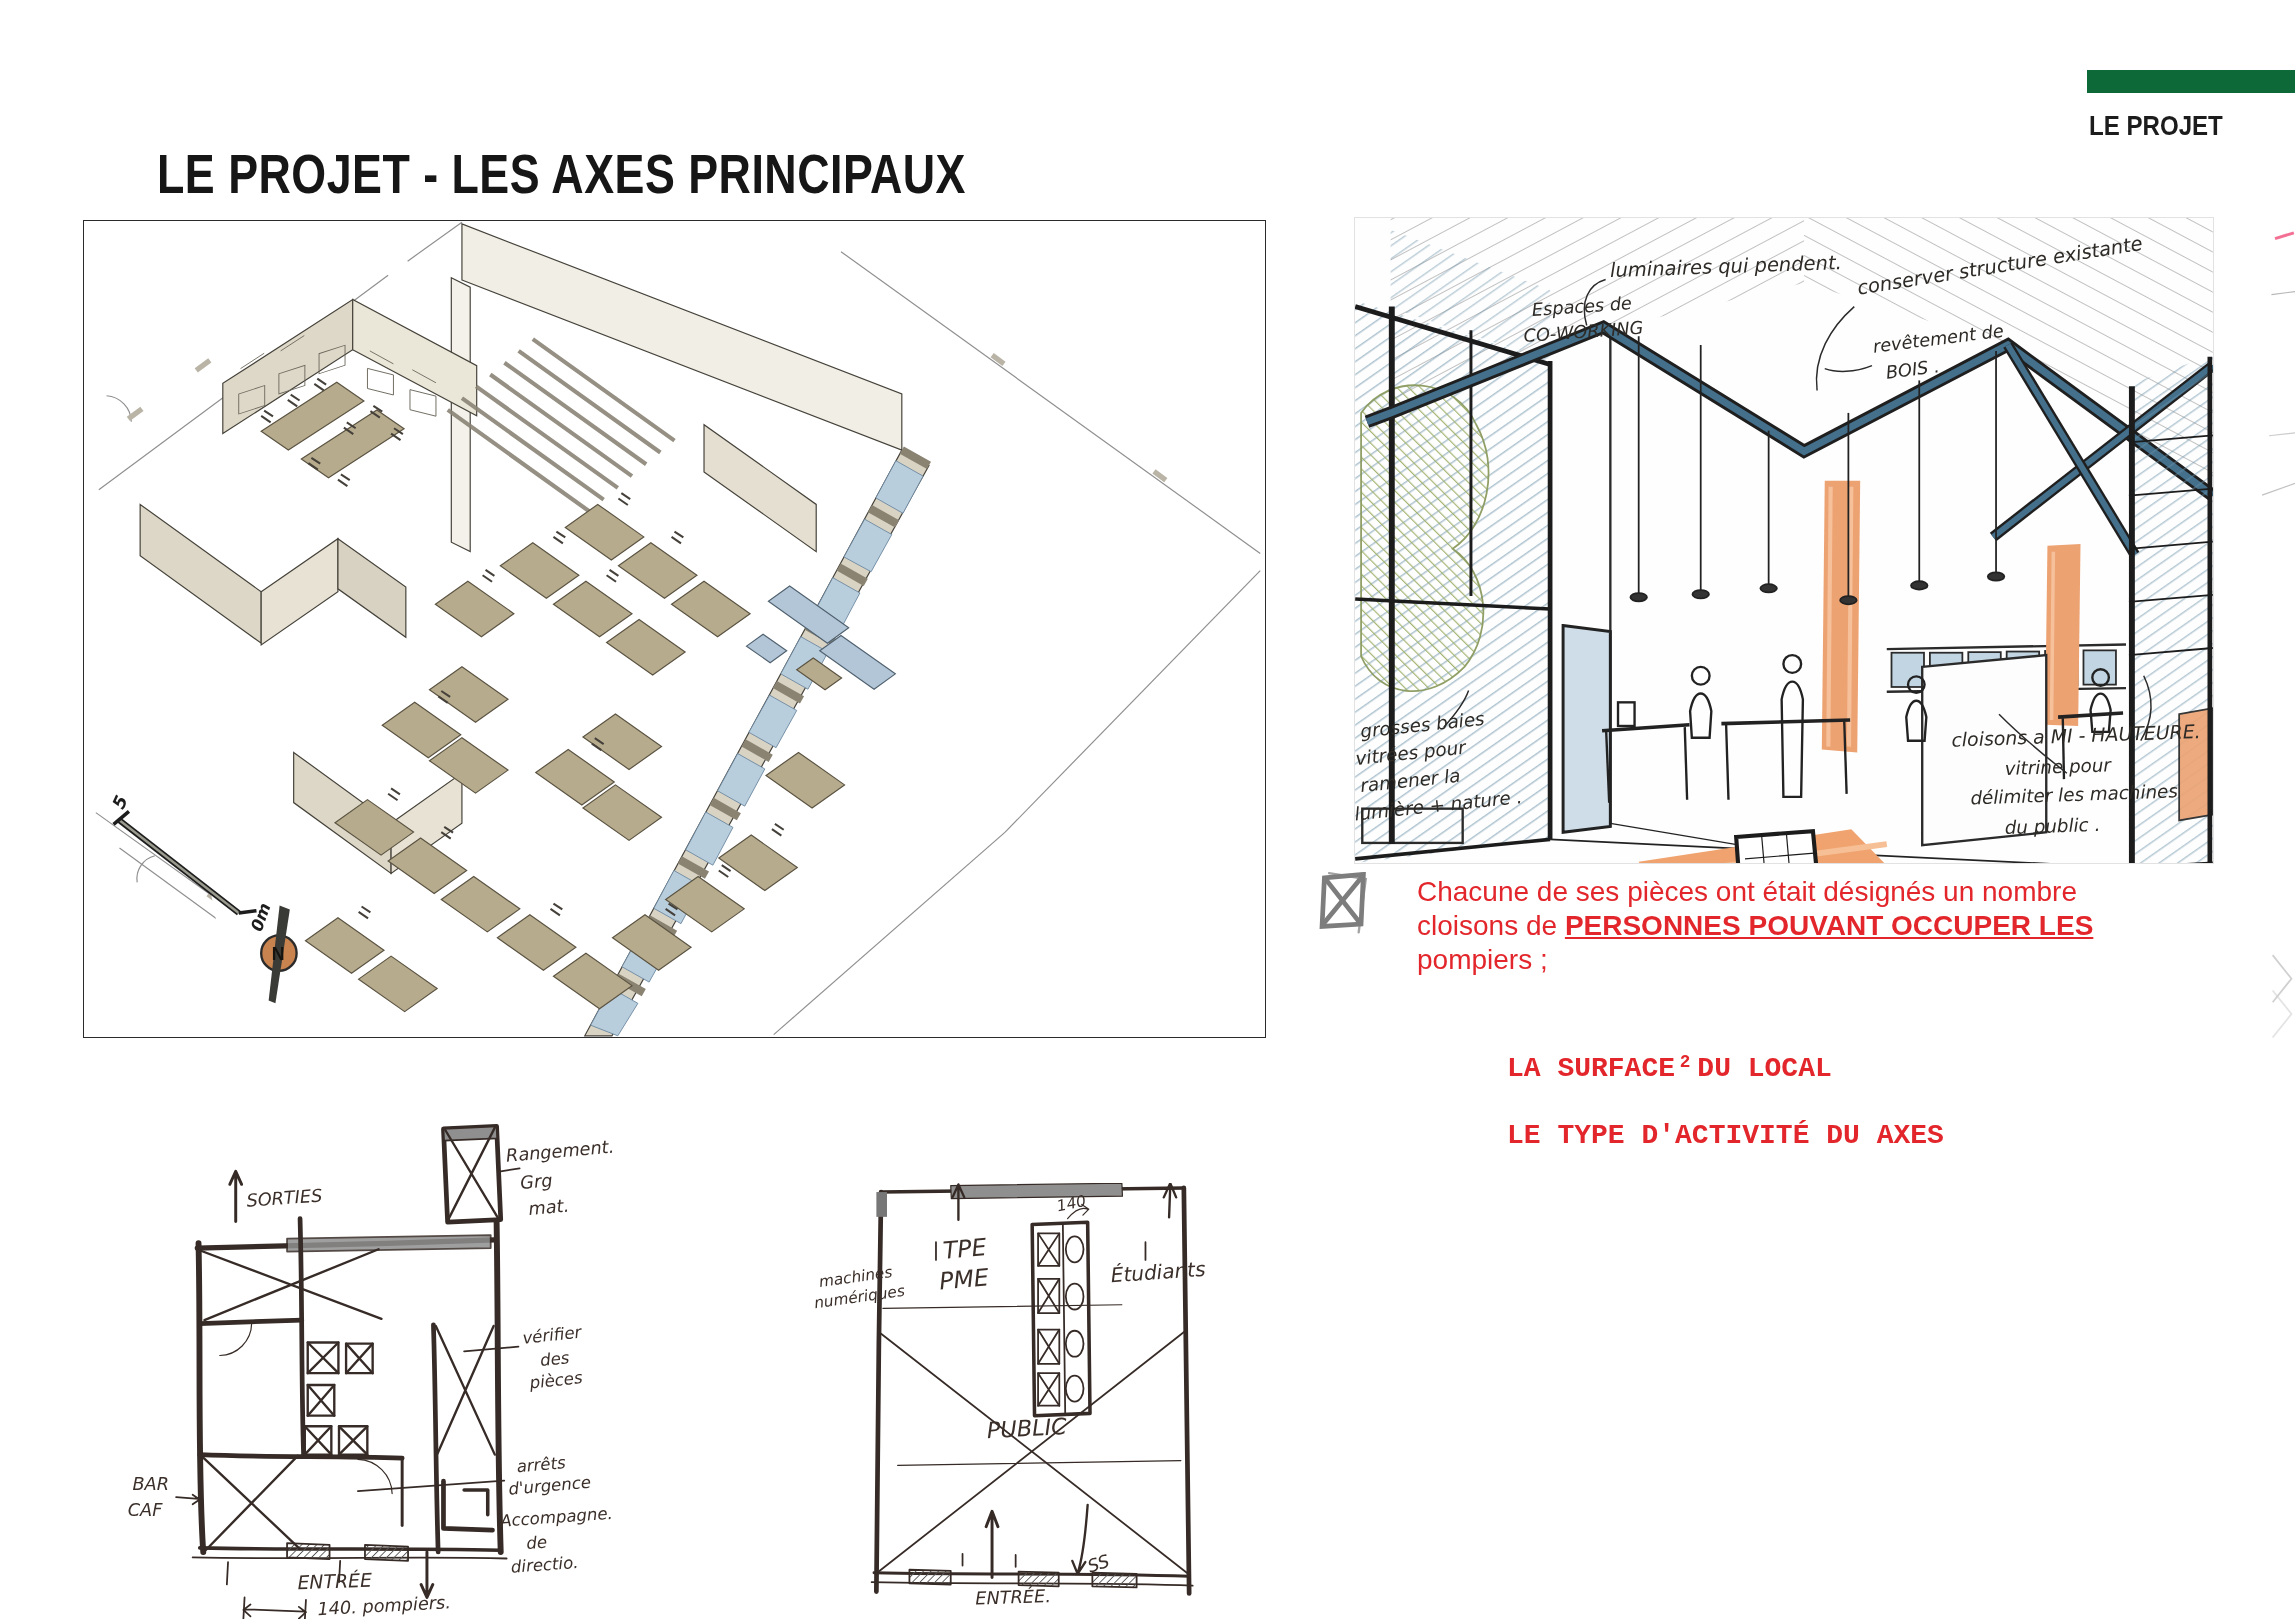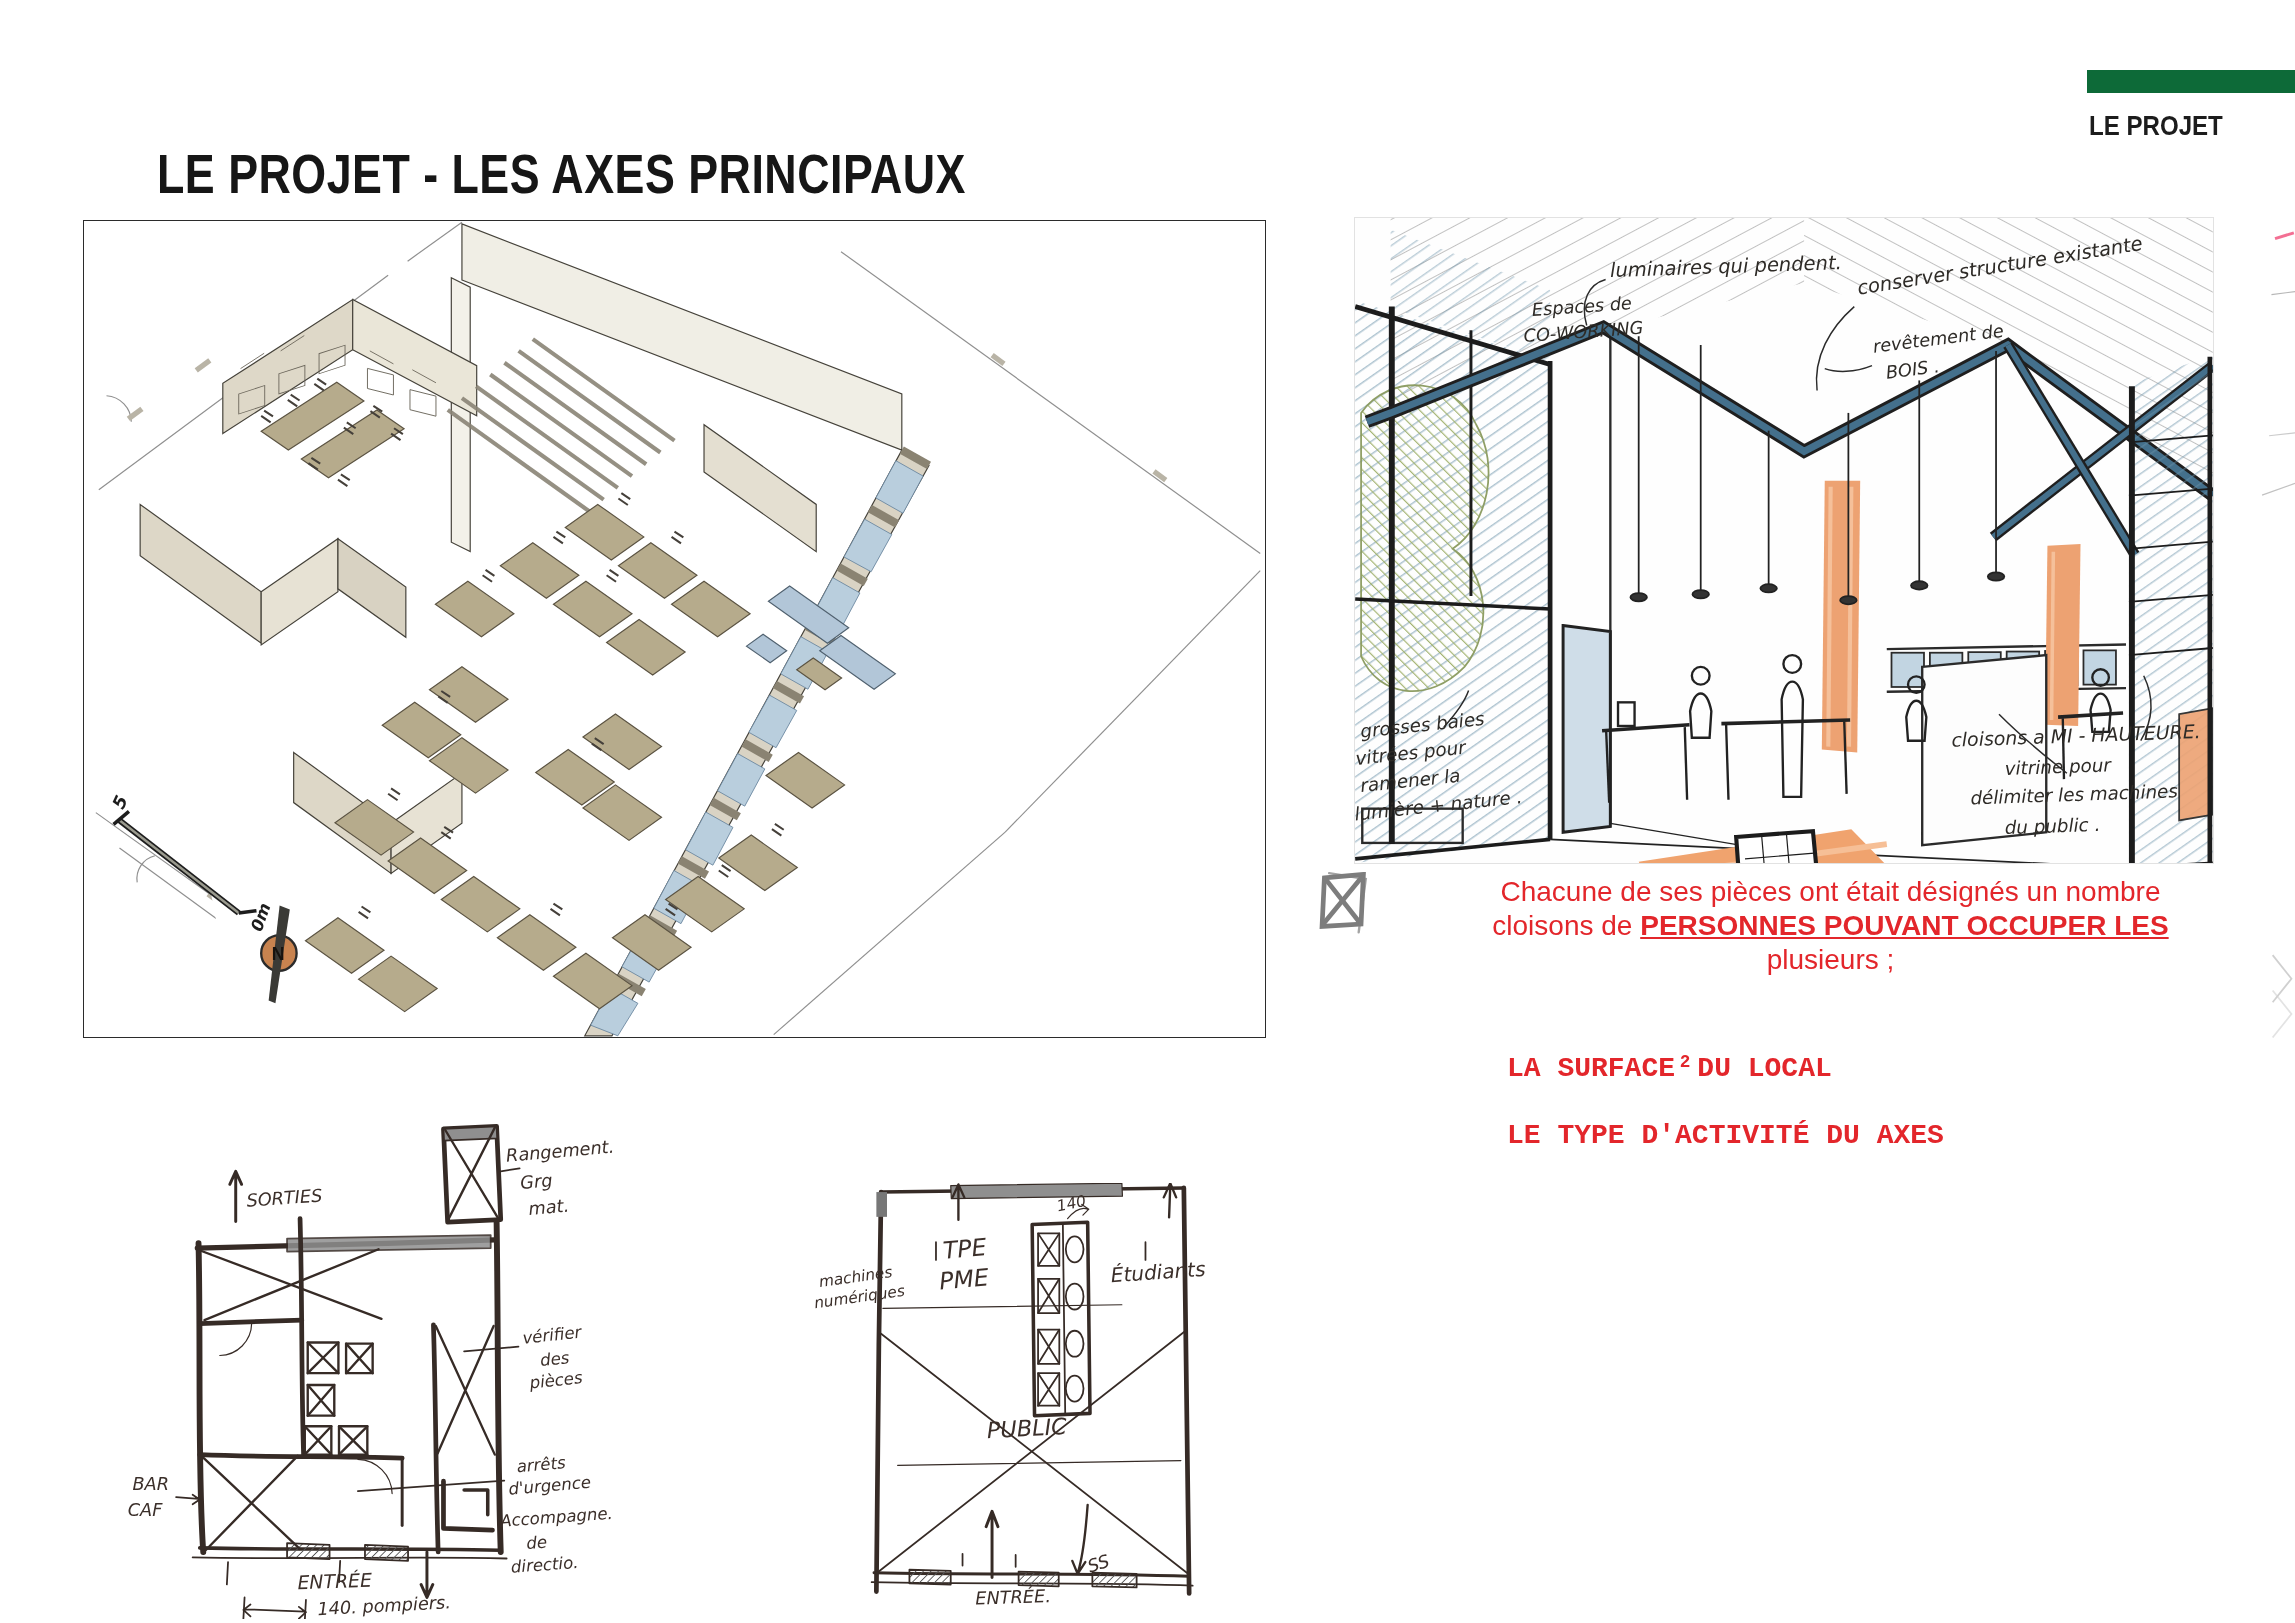--- a/index.html
+++ b/index.html
@@ -8,21 +8,21 @@
   .abs{position:absolute;}
   .title{left:157px;top:141px;font-size:56px;font-weight:800;letter-spacing:0.6px;
          transform:scaleX(.80);transform-origin:left top;white-space:nowrap;color:#161616;}
   .green-bar{left:2087px;top:70px;width:209px;height:23px;background:#0d6a38;}
   .corner-label{left:2089px;top:110px;font-size:28px;font-weight:800;
          transform:scaleX(.86);transform-origin:left top;white-space:nowrap;color:#1c1c1c;}
   .axon-frame{left:83px;top:220px;width:1181px;height:816px;border:1.8px solid #2b2b2b;background:#fff;}
   .sketch-box{left:1354px;top:217px;width:858px;height:645px;border:0.6px solid #e2e2e2;background:#fefefe;}
   .note-icon{left:1316px;top:872px;width:57px;height:65px;}
   .note-text{left:1417px;top:875px;width:827px;font-size:28px;line-height:34px;color:#e3262b;}
-  .note-text .ln{white-space:nowrap;text-align:center;}
+  .note-text .ln{white-space:nowrap;}
   .note-text b{font-weight:700;text-decoration:underline;}
   .factor{font-size:28px;font-weight:700;color:#e3262b;white-space:nowrap;font-family:Liberation Mono, monospace;}
   .factor .sup{font-size:17.7px;position:relative;top:-9.5px;margin:0 3.5px 0 4.7px;}
   .factor .post{margin-left:3.5px;}
   .f1{left:1507px;top:1053px;}
   .f2{left:1507px;top:1120px;}
   .plan-left{left:110px;top:1112px;width:543px;height:507px;}
   .plan-mid{left:815px;top:1183px;width:419px;height:433px;}
   .artifacts{left:2255px;top:224px;width:40px;height:827px;}
   svg{display:block;}
@@ -382,21 +382,21 @@
         <path d="M14,10 L80,4 L76,88 L10,92 Z" stroke-width="8"></path>
         <path d="M16,12 L74,86" stroke-width="8"></path>
         <path d="M76,10 L12,88" stroke-width="8"></path>
         <path d="M22,2 L84,12 L72,102" stroke-width="4" opacity=".7"></path>
       </g>
     </svg>
   </div>
   <div class="abs note-text">
     <div class="ln"><span>Chacune de ses pièces ont était désignés un nombre</span></div>
     <div class="ln"><span>cloisons de </span><b>PERSONNES POUVANT OCCUPER LES</b></div>
-    <div class="ln"><span>plusieurs ;</span></div>
+    <div class="ln"><span>pompiers ;</span></div>
   </div>
 
   <div class="abs factor f1">
     <span>LA SURFACE</span><span class="sup">2</span><span class="post">DU LOCAL</span>
   </div>
   <div class="abs factor f2">LE TYPE D'ACTIVITÉ DU AXES</div>
 
   <div class="abs plan-left">
     <svg width="543" height="507" viewBox="0 0 920 858">
       <defs>

